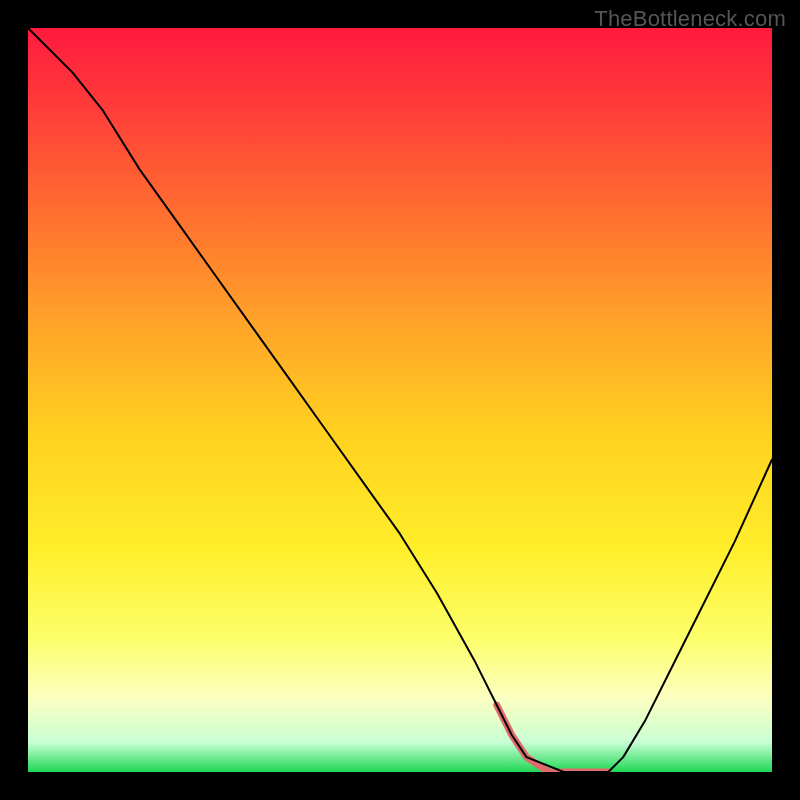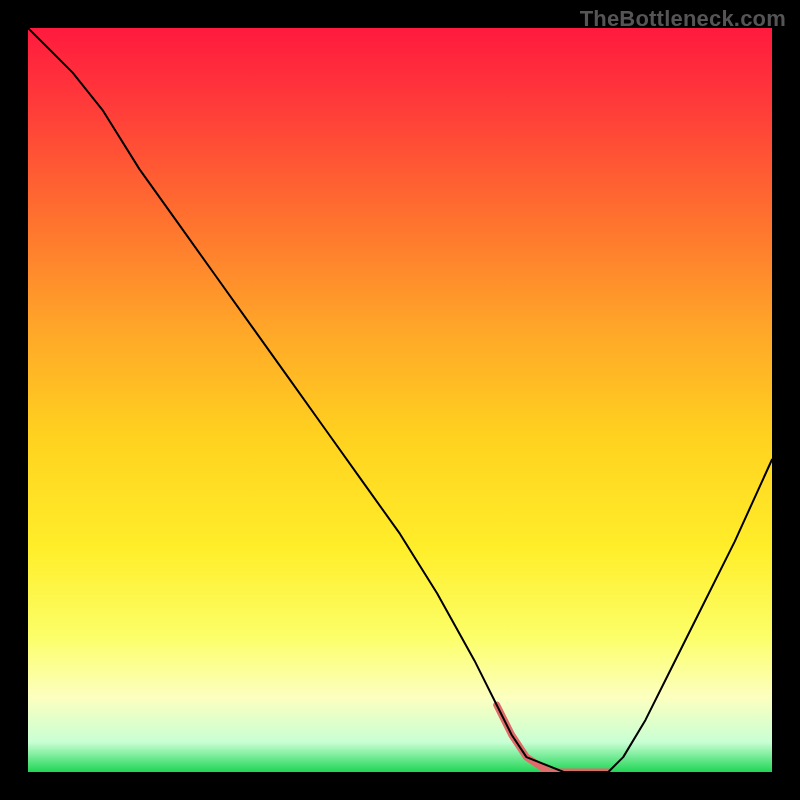--- a/index.html
+++ b/index.html
@@ -16,21 +16,21 @@
     width: 800px;
     height: 800px;
     background: #000;
   }
   .watermark {
     position: absolute;
     top: 6px;
     right: 14px;
     color: #555;
     font-size: 22px;
-    font-weight: 700;
+    font-weight: 400;
     letter-spacing: 0.2px;
     z-index: 10;
   }
   .plot {
     position: absolute;
     left: 28px;
     top: 28px;
     width: 744px;
     height: 744px;
   }

